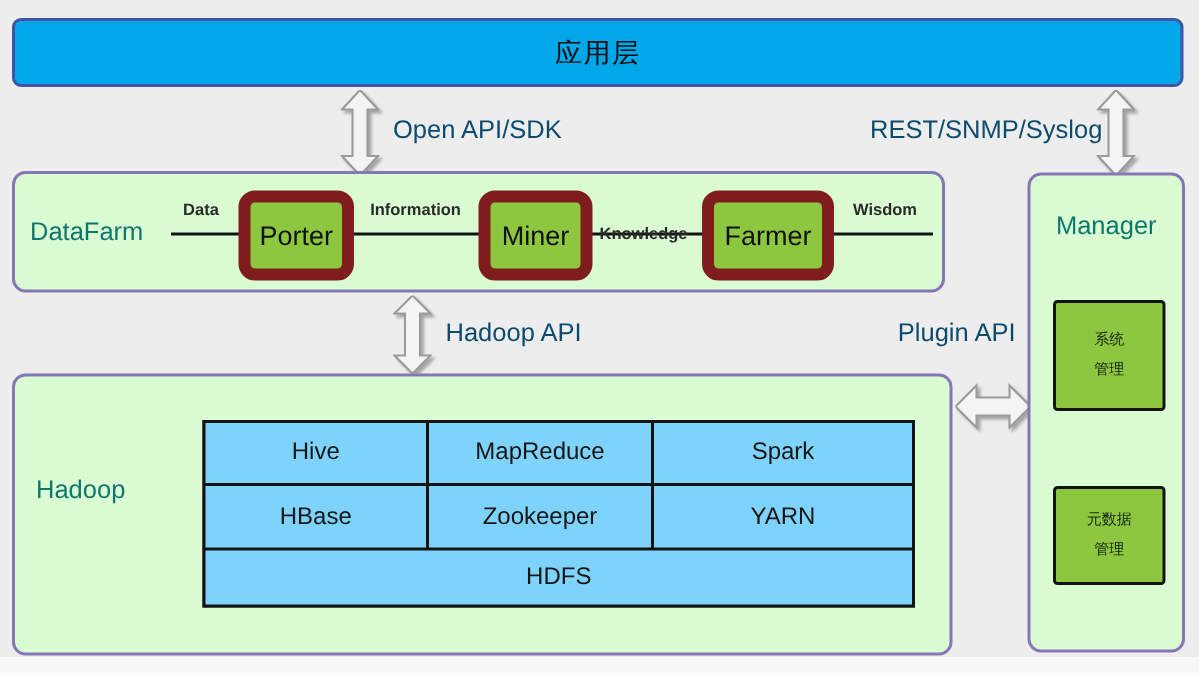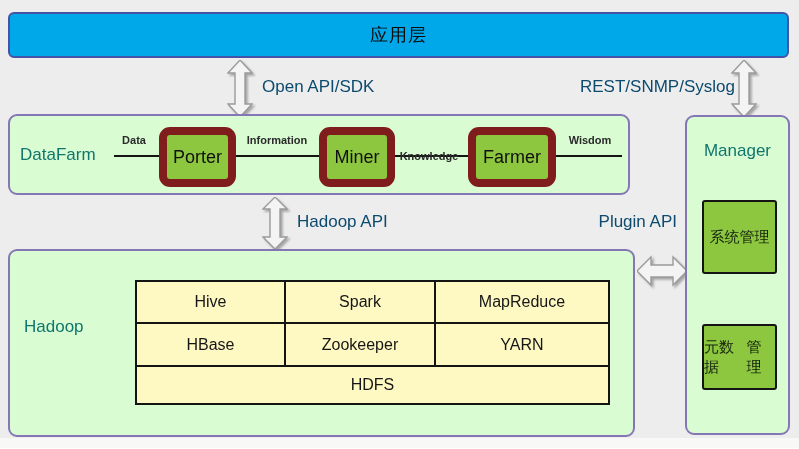--- a/index.html
+++ b/index.html
@@ -55,30 +55,30 @@
   .node.n1 { left: 309px; width: 76px; }
   .node.n2 { left: 458px; width: 88px; }
   
   .hgrid {
     position: absolute; left: 125px; top: 29px; width: 475px;
     display: grid; grid-template-columns: 147px 148px 172px;
     grid-template-rows: 40px 41px 36px; gap: 2px;
     background: #141414; border: 2px solid #141414;
   }
   .hcell {
-    background: #fef9c3; display: flex; align-items: center; justify-content: center;
+    background: #7dd3fc; display: flex; align-items: center; justify-content: center;
     font-size: 16px; color: #161616;
   }
   .hcell.span3 { grid-column: 1 / span 3; }
   
   .module {
     position: absolute; left: 15px; width: 75px;
     background: #8dc63f; border: 2px solid #141414; border-radius: 3px;
-    display: flex; flex-direction: row; align-items: center; justify-content: center;
-    font-size: 15px; line-height: 20px; color: #15240f;
+    display: flex; flex-direction: column; align-items: center; justify-content: center;
+    font-size: 10px; line-height: 20px; color: #15240f;
   }
   .module.m0 { top: 83px; height: 74px; }
   .module.m1 { top: 207px; height: 66px; }
   
   .conn-label { position: absolute; font-size: 17px; color: #0c4a6e; white-space: nowrap; }
   .lbl-open   { left: 262px; top: 77px; }
   .lbl-rest   { left: 580px; top: 77px; width: 148px; text-align: right; }
   .lbl-hadoop { left: 297px; top: 212px; }
   .lbl-plugin { left: 560px; top: 212px; width: 117px; text-align: right; }
   
@@ -125,22 +125,22 @@
   <svg class="arrow arr-hapi" width="26" height="52" viewBox="0 0 26 52">
     <polygon points="13,0 25,12 18,12 18,40 25,40 13,52 1,40 8,40 8,12 1,12"></polygon>
   </svg>
   <div class="conn-label lbl-hadoop">Hadoop API</div>
   <div class="conn-label lbl-plugin">Plugin API</div>
 
   <div class="panel hadoop">
     <div class="panel-title">Hadoop</div>
     <div class="hgrid">
       <div class="hcell">Hive</div>
+      <div class="hcell">MapReduce</div>
       <div class="hcell">Spark</div>
-      <div class="hcell">MapReduce</div>
       <div class="hcell">HBase</div>
       <div class="hcell">Zookeeper</div>
       <div class="hcell">YARN</div>
       <div class="hcell span3">HDFS</div>
     </div>
   </div>
 
   <svg class="arrow arr-plugin" width="50" height="32" viewBox="0 0 50 32">
     <polygon points="0,16 14,2 14,10 36,10 36,2 50,16 36,30 36,22 14,22 14,30"></polygon>
   </svg>

